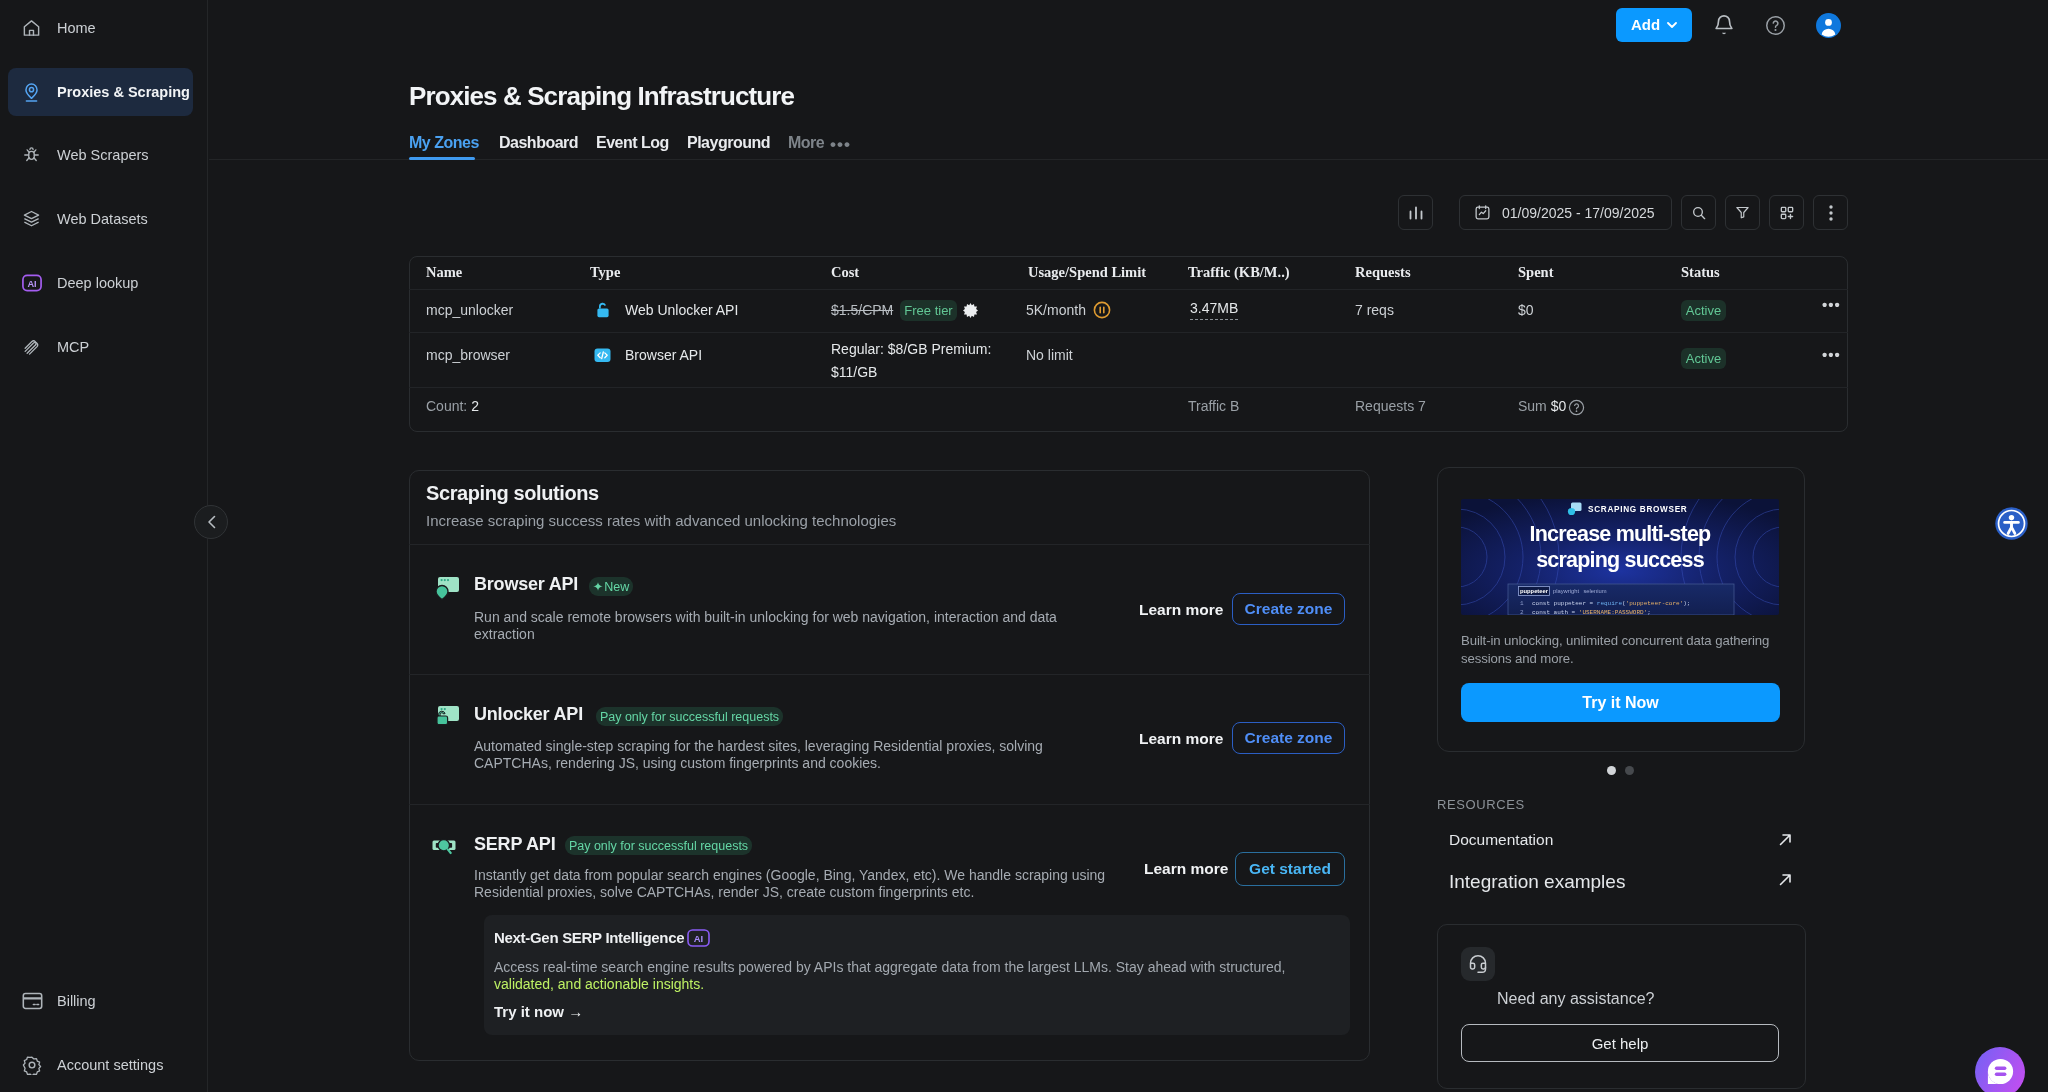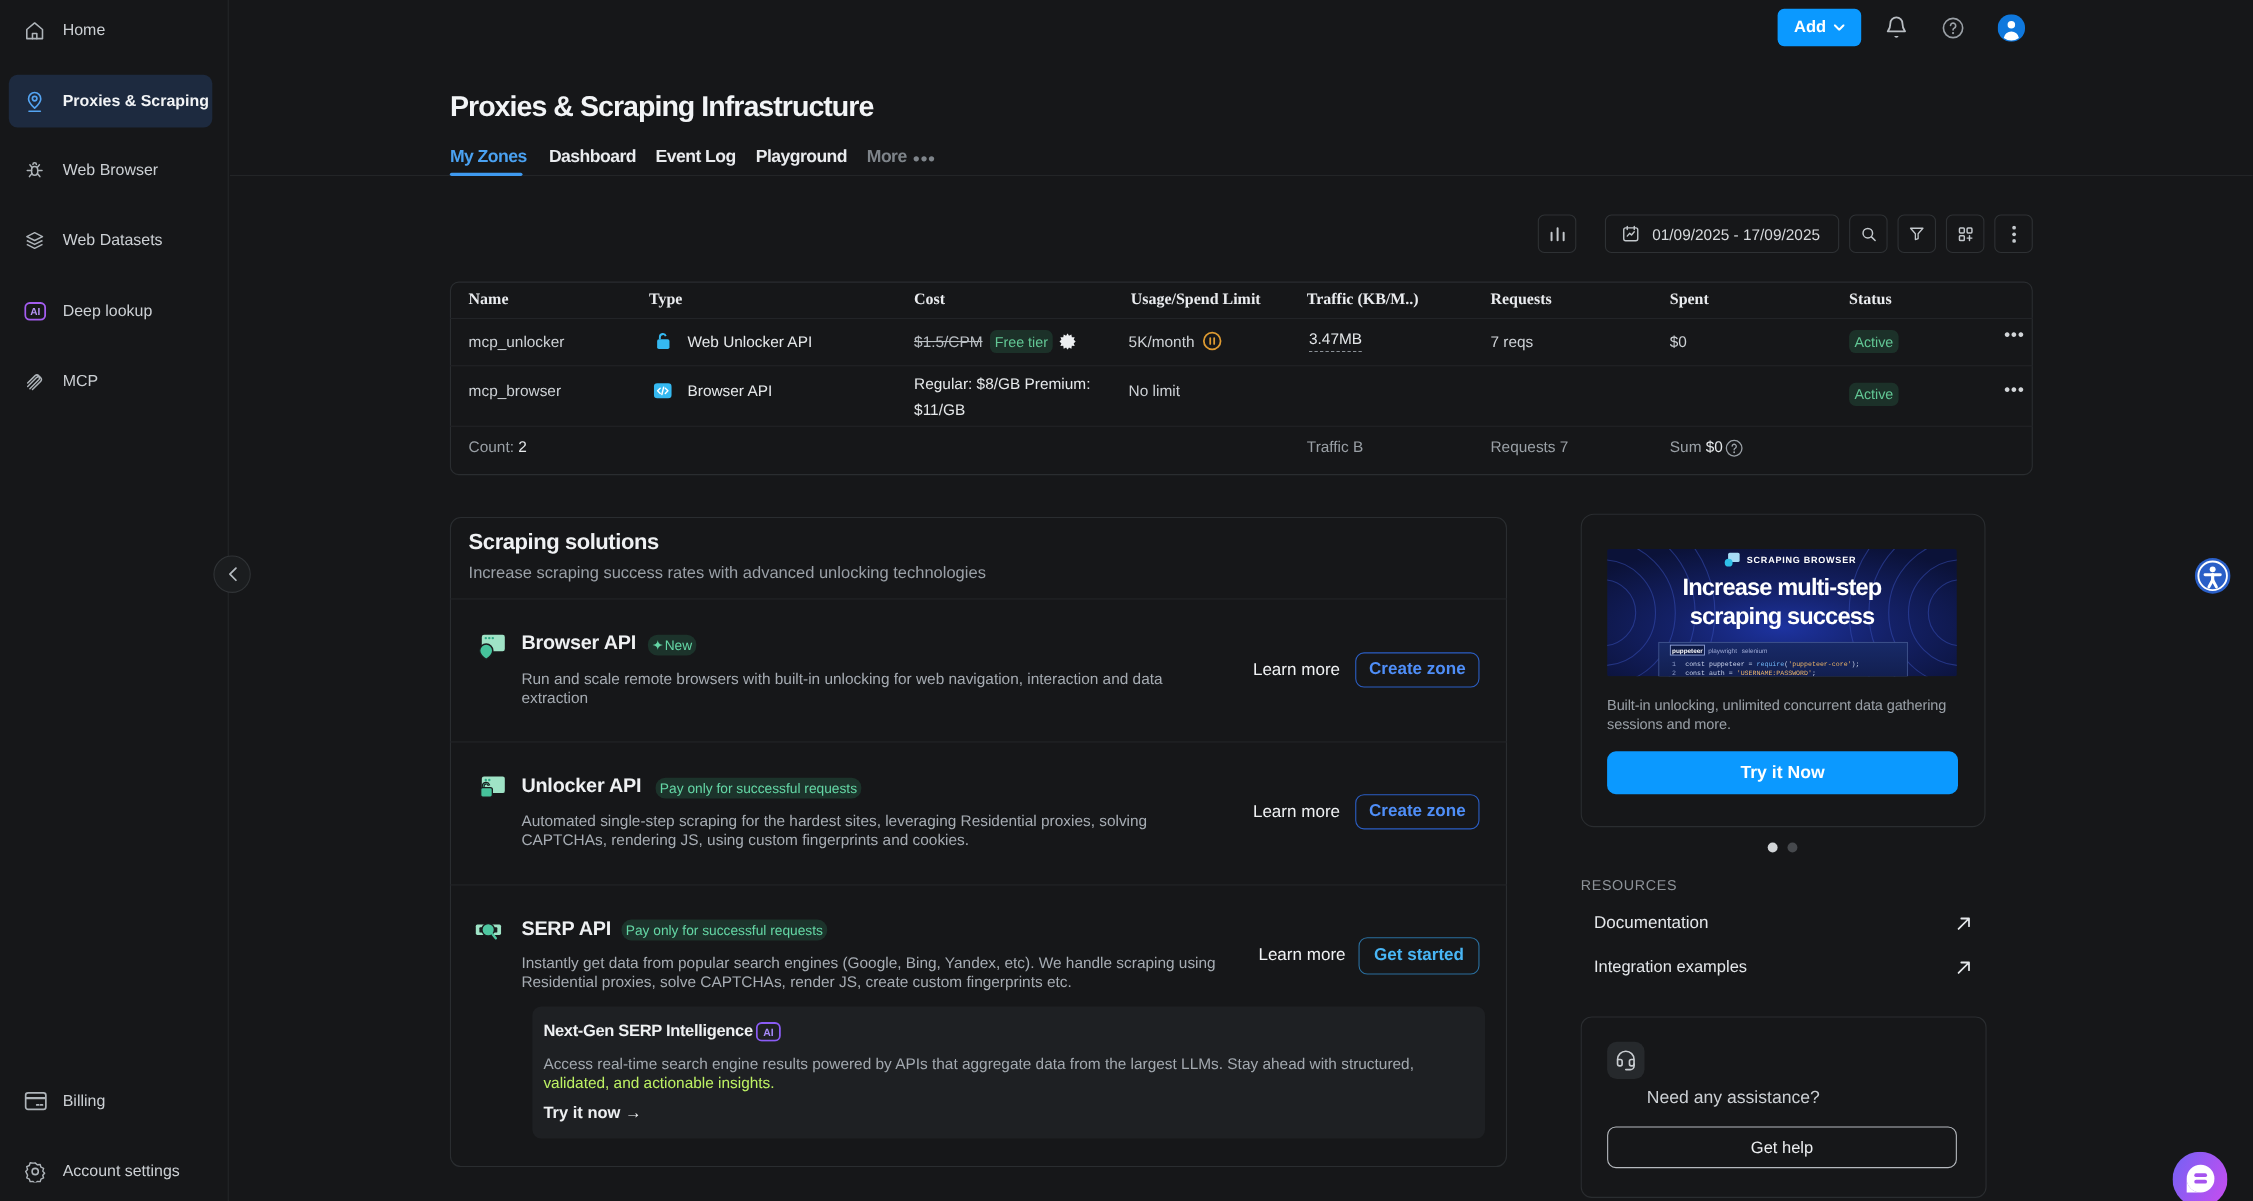--- a/index.html
+++ b/index.html
@@ -37,21 +37,21 @@
 .th { position:absolute; font-size:14.5px; font-weight:bold; color:#e9ebee;font-family:Liberation Serif, serif; }
 .td { position:absolute; font-size:14px; color:#cdd1d5; }
 .chip { position:absolute; border-radius:6px; font-size:13px; display:flex; align-items:center; justify-content:center; white-space:nowrap; }
 .chip.green { background:#1c3129; color:#62c795; }
 
 
 .card { position:absolute; border:1px solid #2a2d30; border-radius:10px; }
 .divider { position:absolute; left:409px; width:961px; height:1px; background:#232528; }
 .sectitle { position:absolute; font-size:18px; font-weight:bold; letter-spacing:-0.2px; color:#eef0f2; }
 .desc { position:absolute; font-size:14px; color:#a6acb3; }
-.learn { position:absolute; font-size:15.5px; font-weight:normal; color:#f0f2f4; }
+.learn { position:absolute; font-size:15.5px; font-weight:bold; color:#f0f2f4; }
 .bluebtn { position:absolute; border:1px solid #2b5ec4; border-radius:8px; color:#4f8ef7; font-size:15.5px; font-weight:bold; display:flex; align-items:center; justify-content:center; }
 </style>
 </head>
 <body>
 <div id="sidebar"></div>
 <div id="navsel"></div>
 
 <div class="navitem" style="top:8px;">
   <span class="navico">
       <svg width="19" height="19" viewBox="0 0 24 24" fill="none" stroke="#aeb4b9" stroke-width="1.8" stroke-linejoin="round" stroke-linecap="round">
@@ -73,21 +73,21 @@
   <span class="navtxt" style="color:#f2f4f6; font-weight:bold;">Proxies &amp; Scraping</span>
 </div>
 
 <div class="navitem" style="top:135px;">
   <span class="navico">
       <svg width="19" height="19" viewBox="0 0 24 24" fill="none" stroke="#aeb4b9" stroke-width="1.7" stroke-linecap="round">
         <rect x="8.5" y="7.5" width="7" height="10" rx="3.5"></rect>
         <path d="M9 8.5 6.5 5.5M15 8.5l2.5-3M8.5 12H3.5M20.5 12h-5M9 15.5l-3 3.5M15 15.5l3 3.5M10 5a2 2 0 0 1 4 0"></path>
       </svg>
     </span>
-  <span class="navtxt">Web Browser</span>
+  <span class="navtxt">Web Scrapers</span>
 </div>
 
 <div class="navitem" style="top:199px;">
   <span class="navico">
       <svg width="19" height="19" viewBox="0 0 24 24" fill="none" stroke="#aeb4b9" stroke-width="1.7" stroke-linejoin="round">
         <path d="M12 2.5 21 7l-9 4.5L3 7z"></path>
         <path d="M3 11.5 12 16l9-4.5"></path>
         <path d="M3 16 12 20.5 21 16"></path>
       </svg>
     </span>
@@ -396,21 +396,21 @@
 <span class="abs" style="left:1607px; top:766px; width:9px; height:9px; border-radius:50%; background:#d2d5d8;"></span>
 <span class="abs" style="left:1625px; top:766px; width:9px; height:9px; border-radius:50%; background:#46494d;"></span>
 
 <div class="txt" style="left:1437px; top:797px; font-size:13px; color:#8c9298; letter-spacing:0.6px;">RESOURCES</div>
 <div class="txt" style="left:1449px; top:831px; font-size:15.5px; color:#e4e7ea;">Documentation</div>
 <span class="abs" style="left:1778px; top:832px;">
     <svg width="15" height="15" viewBox="0 0 15 15" fill="none" stroke="#e4e7ea" stroke-width="1.6" stroke-linecap="round" stroke-linejoin="round">
       <path d="M2.5 12.5 12 3M5 3h7v7"></path>
     </svg>
   </span>
-<div class="txt" style="left:1449px; top:871px; font-size:15px; color:#e4e7ea;">Integration examples</div>
+<div class="txt" style="left:1449px; top:871px; font-size:19px; color:#e4e7ea;">Integration examples</div>
 <span class="abs" style="left:1778px; top:872px;">
     <svg width="15" height="15" viewBox="0 0 15 15" fill="none" stroke="#e4e7ea" stroke-width="1.6" stroke-linecap="round" stroke-linejoin="round">
       <path d="M2.5 12.5 12 3M5 3h7v7"></path>
     </svg>
   </span>
 
 <div class="card" style="left:1437px; top:924px; width:369px; height:165px;"></div>
 <div class="abs" style="left:1461px; top:947px; width:34px; height:34px; background:#26292c; border-radius:9px; display:flex; align-items:center; justify-content:center;">
   <svg width="20" height="20" viewBox="0 0 24 24" fill="none" stroke="#c9cdd1" stroke-width="1.8" stroke-linecap="round" stroke-linejoin="round">
       <path d="M3 11h3a2 2 0 0 1 2 2v3a2 2 0 0 1-2 2H5a2 2 0 0 1-2-2v-5Zm0 0a9 9 0 0 1 18 0m0 0v5a2 2 0 0 1-2 2h-1a2 2 0 0 1-2-2v-3a2 2 0 0 1 2-2h3Z"></path>

